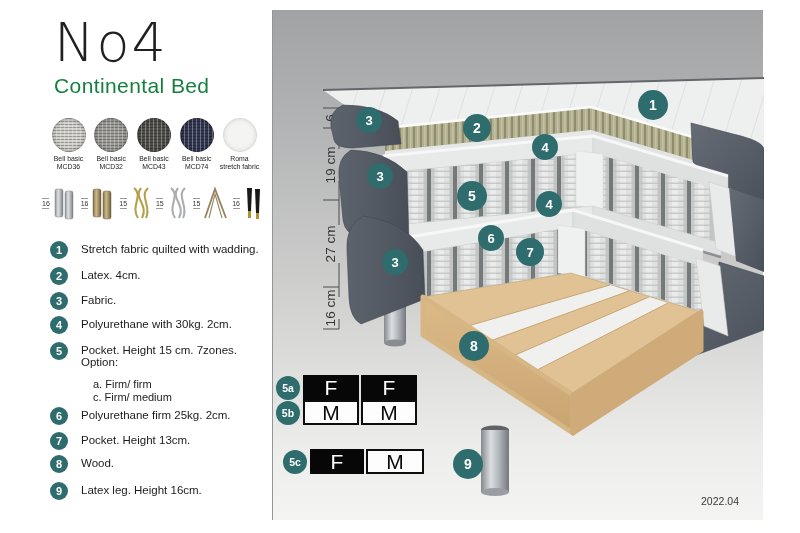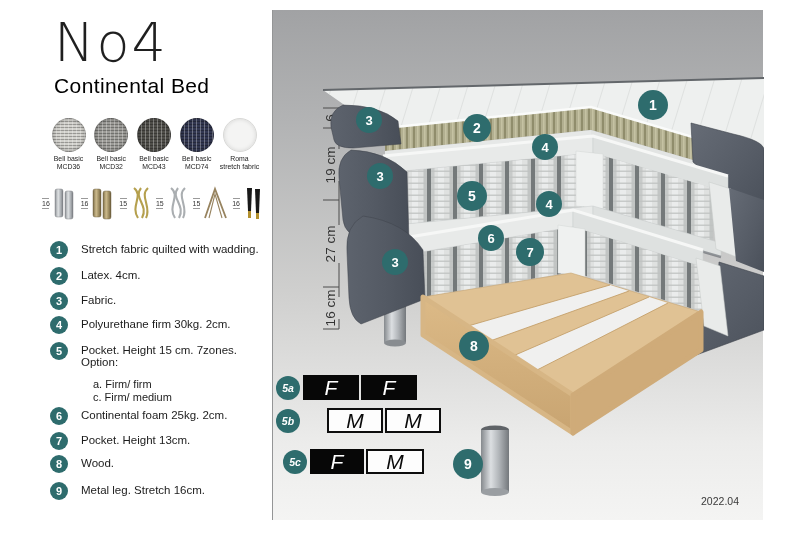--- a/index.html
+++ b/index.html
@@ -3,21 +3,21 @@
 <meta charset="utf-8">
 <style>
   * { margin:0; padding:0; box-sizing:border-box; }
   html,body { width:800px; height:533px; background:#fff; font-family:"Liberation Sans", sans-serif; overflow:hidden; }
   #stage { position:relative; width:800px; height:533px; background:#fff; }
 
   
   .left-col { position:absolute; left:0; top:0; width:272px; height:533px; }
   .title-block { position:absolute; left:54px; top:16px; }
   .title { font-family:"DejaVu Sans","Liberation Sans",sans-serif; font-weight:200; font-size:54px; letter-spacing:2px; color:#1f1f1f; line-height:1.0; }
-  .subtitle { font-weight:300; font-size:21px; color:#000000; margin-top:4px; letter-spacing:0.4px; }
+  .subtitle { font-weight:300; font-size:21px; color:#15803d; margin-top:4px; letter-spacing:0.4px; }
 
   .swatch-row { position:absolute; left:48px; top:118px; width:212px; display:flex; justify-content:space-between; }
   .swatch { width:41px; display:flex; flex-direction:column; align-items:center; }
   .swatch-circle { width:34px; height:34px; border-radius:50%;
     box-shadow: inset 0 0 5px rgba(0,0,0,.38), inset 0 0 1px rgba(0,0,0,.4);
     background-image:
       repeating-linear-gradient(90deg, rgba(255,255,255,.30) 0 1px, transparent 1px 4px),
       repeating-linear-gradient(0deg, rgba(0,0,0,.28) 0 1px, transparent 1px 3px);
   }
   .swatch-circle.mcd36 { background-color:#d2d1cc; }
@@ -39,21 +39,21 @@
     font-size:11px; font-weight:bold; display:flex; align-items:center; justify-content:center; }
   .part-text { margin-left:13px; font-size:11.5px; color:#1c1c1c; padding-top:2px; }
   .part-options { margin-left:43px; font-size:11px; color:#1c1c1c; line-height:12.5px; margin-top:10px; }
 
   
   .panel { position:absolute; left:272px; top:10px; width:491px; height:510px;
     background:linear-gradient(180deg,#a1a2a4 0%,#b2b3b4 22%,#cfcfce 55%,#ececeb 85%,#f4f4f3 100%);
     border-left:1px solid #949596; }
   .panel svg.bed { position:absolute; left:0; top:0; }
 
-  .f-row { position:absolute; display:flex; align-items:center;font-style:italic; }
+  .f-row { position:absolute; display:flex; align-items:center; }
   .f-circle { width:24px; height:24px; border-radius:50%; background:#2e6c6d; color:#fff;
     font-size:10.5px; font-weight:bold; display:flex; align-items:center; justify-content:center; flex:none; }
   .f-bar { display:flex; width:114px; height:25px; margin-left:3px; }
   .f-cell { flex:1; display:flex; align-items:center; justify-content:center; font-size:21px; color:#0a0a0a; }
   .f-cell.dark { background:#070707; color:#fff; }
   .f-cell.light { background:#fdfdfd; border:2px solid #0d0d0d; }
   .f-cell + .f-cell { margin-left:2px; }
   .version { position:absolute; right:24px; bottom:13px; font-size:10.5px; color:#3a3a3a; }
 </style>
 </head>
@@ -191,45 +191,45 @@
       <div class="part-row" style="margin-top:8px">
         <div class="num-circle">2</div>
         <div class="part-text">Latex. 4cm.</div>
       </div>
       <div class="part-row" style="margin-top:7px">
         <div class="num-circle">3</div>
         <div class="part-text">Fabric.</div>
       </div>
       <div class="part-row" style="margin-top:6px">
         <div class="num-circle">4</div>
-        <div class="part-text">Polyurethane firm 30kg. 2cm.</div>
+        <div class="part-text">Polyurethane with 30kg. 2cm.</div>
       </div>
       <div class="part-row" style="margin-top:8px">
         <div class="num-circle">5</div>
         <div class="part-text">Pocket. Height 15 cm. 7zones. Option:</div>
       </div>
       <div class="part-options">
         <div>a. Firm/ firm</div>
         <div>c. Firm/ medium</div>
       </div>
       <div class="part-row" style="margin-top:4px">
         <div class="num-circle">6</div>
-        <div class="part-text">Continental foam 25kg. 2cm.</div>
+        <div class="part-text">Polyurethane firm 25kg. 2cm.</div>
       </div>
       <div class="part-row" style="margin-top:7px">
         <div class="num-circle">7</div>
         <div class="part-text">Pocket. Height 13cm.</div>
       </div>
       <div class="part-row" style="margin-top:5px">
         <div class="num-circle">8</div>
         <div class="part-text">Wood.</div>
       </div>
       <div class="part-row" style="margin-top:9px">
         <div class="num-circle">9</div>
-        <div class="part-text">Metal leg. Stretch 16cm.</div>
+        <div class="part-text">Latex leg. Height 16cm.</div>
       </div>
     </div>
   </div>
 
   <div class="panel">
     <svg class="bed" width="491" height="510" viewBox="0 0 491 510">
       <defs>
         <pattern id="pCoil" width="26" height="6" patternUnits="userSpaceOnUse">
           <rect x="0" y="0" width="26" height="6" fill="#74797a"></rect>
           <rect x="2" y="0" width="22" height="6" fill="#dfe1e0"></rect>
@@ -405,21 +405,21 @@
       </g>
     </svg>
 
     <div class="f-row" style="left:3px; top:365px;">
       <div class="f-circle">5a</div>
       <div class="f-bar">
         <div class="f-cell dark">F</div>
         <div class="f-cell dark">F</div>
       </div>
     </div>
-    <div class="f-row" style="left:3px; top:398px;gap:24px;">
+    <div class="f-row" style="left:3px; top:390px;">
       <div class="f-circle">5b</div>
       <div class="f-bar">
         <div class="f-cell light">M</div>
         <div class="f-cell light">M</div>
       </div>
     </div>
     <div class="f-row" style="left:10px; top:439px;align-items:center;">
       <div class="f-circle">5c</div>
       <div class="f-bar">
         <div class="f-cell dark">F</div>

